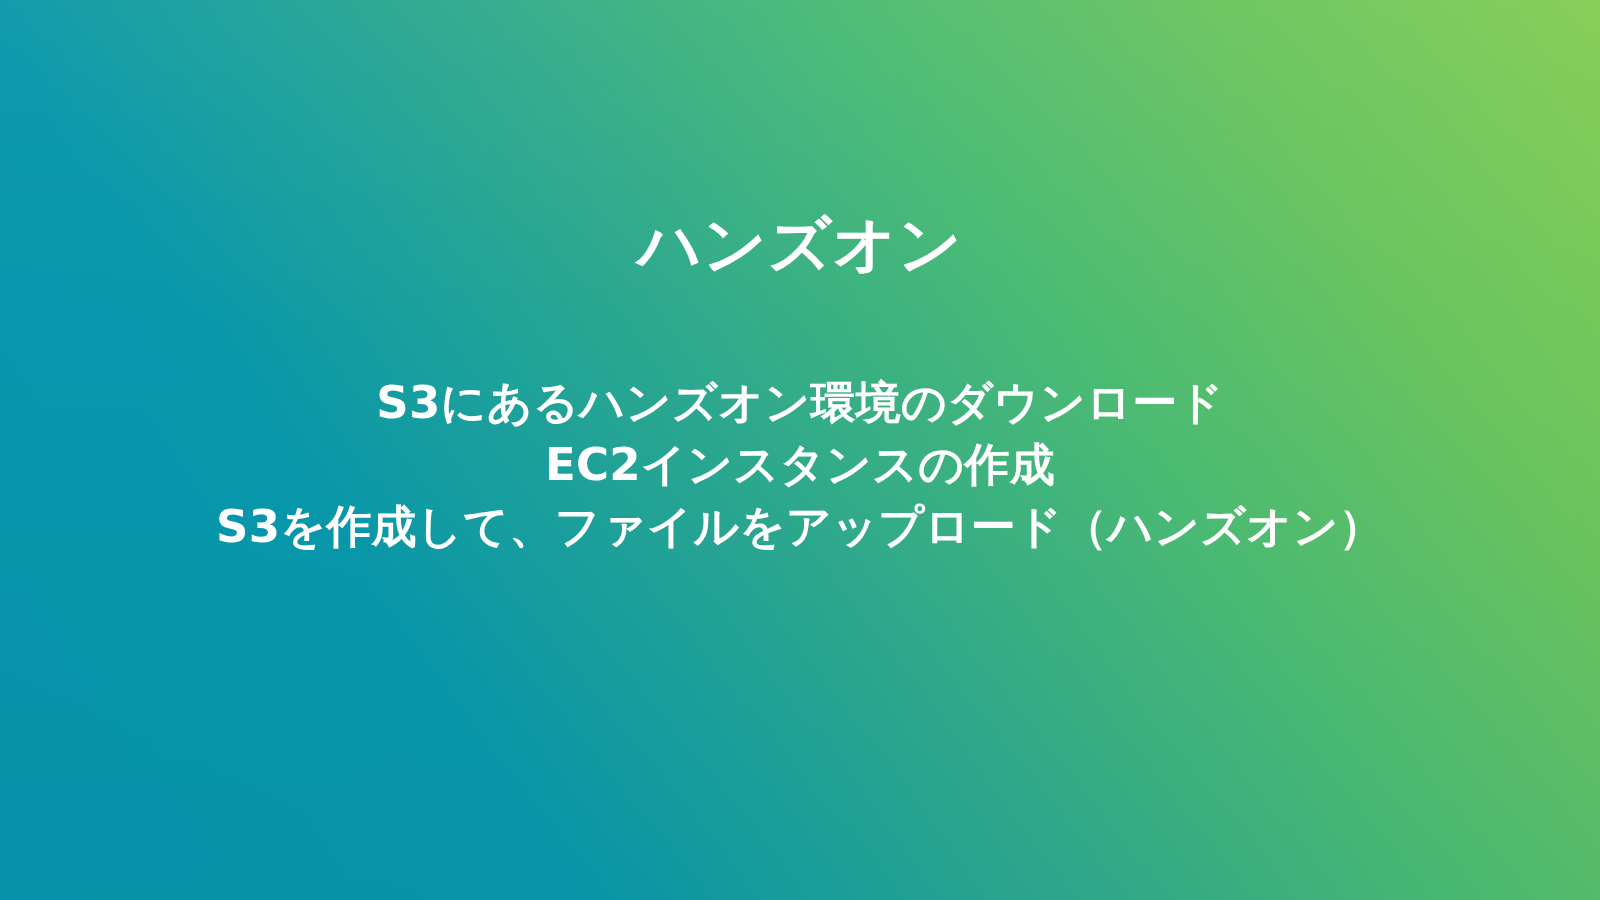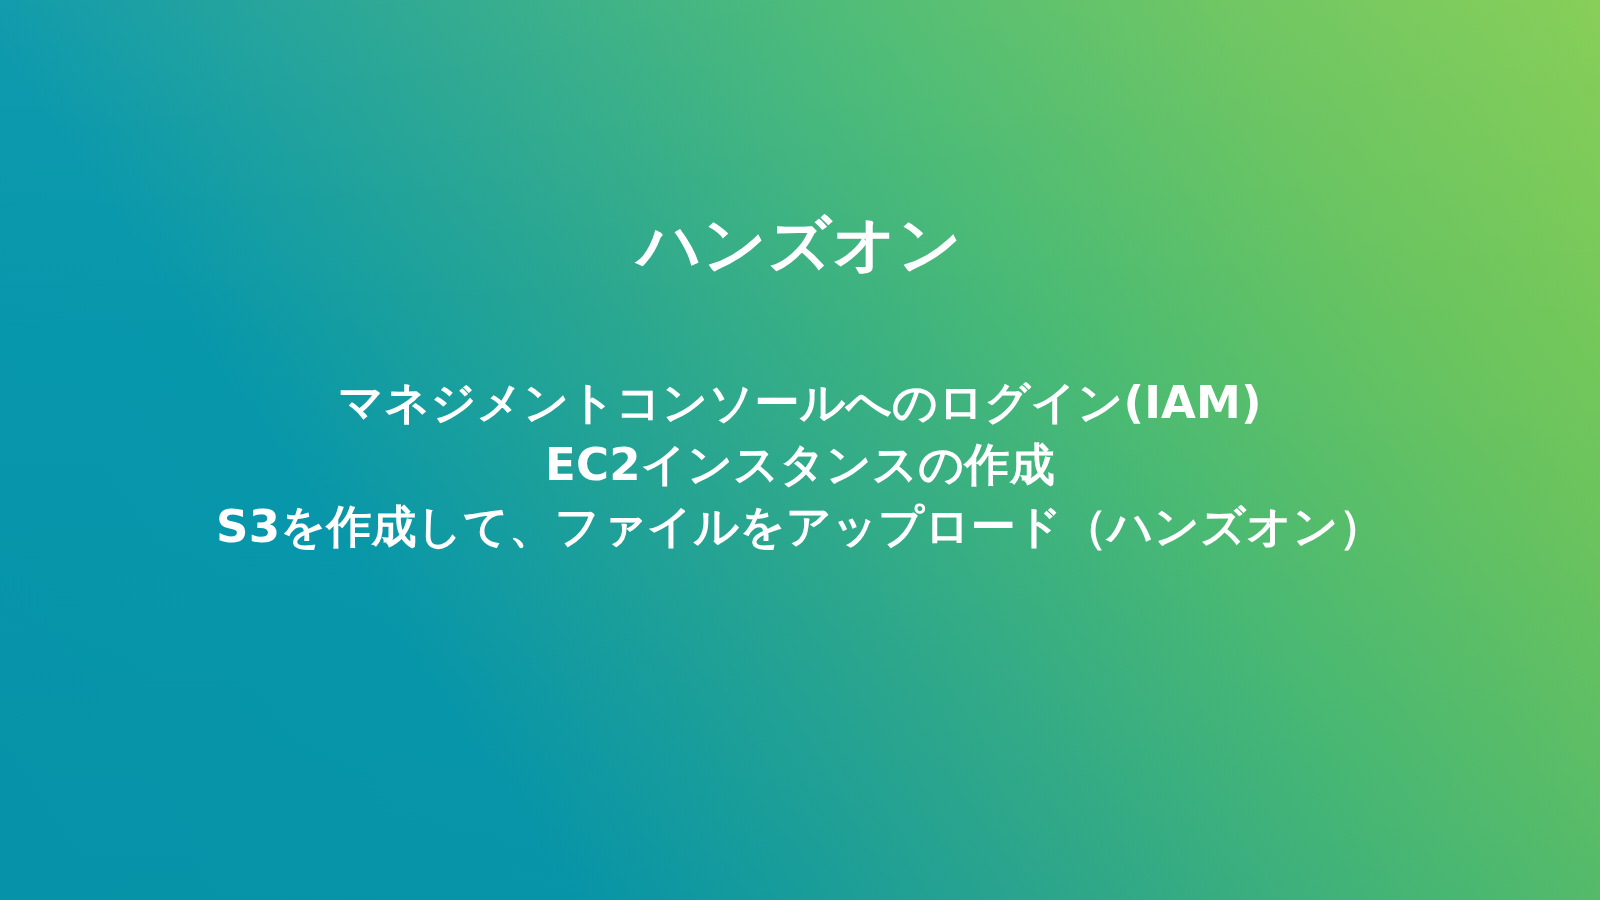--- a/index.html
+++ b/index.html
@@ -88,19 +88,19 @@
 </style>
 </head>
 <body>
 
 <div id="slide">
   <div class="content">
 
     <h1 class="slide-title">ハンズオン</h1>
 
     <div class="body-block">
-      <span class="body-line">マネジメントコンソールへのログイン(IAM)</span>
+      <span class="body-line">S3にあるハンズオン環境のダウンロード</span>
       <span class="body-line">EC2インスタンスの作成</span>
       <span class="body-line">S3を作成して、ファイルをアップロード（ハンズオン）</span>
     </div>
 
   </div>
 </div>
 
 </body></html>

